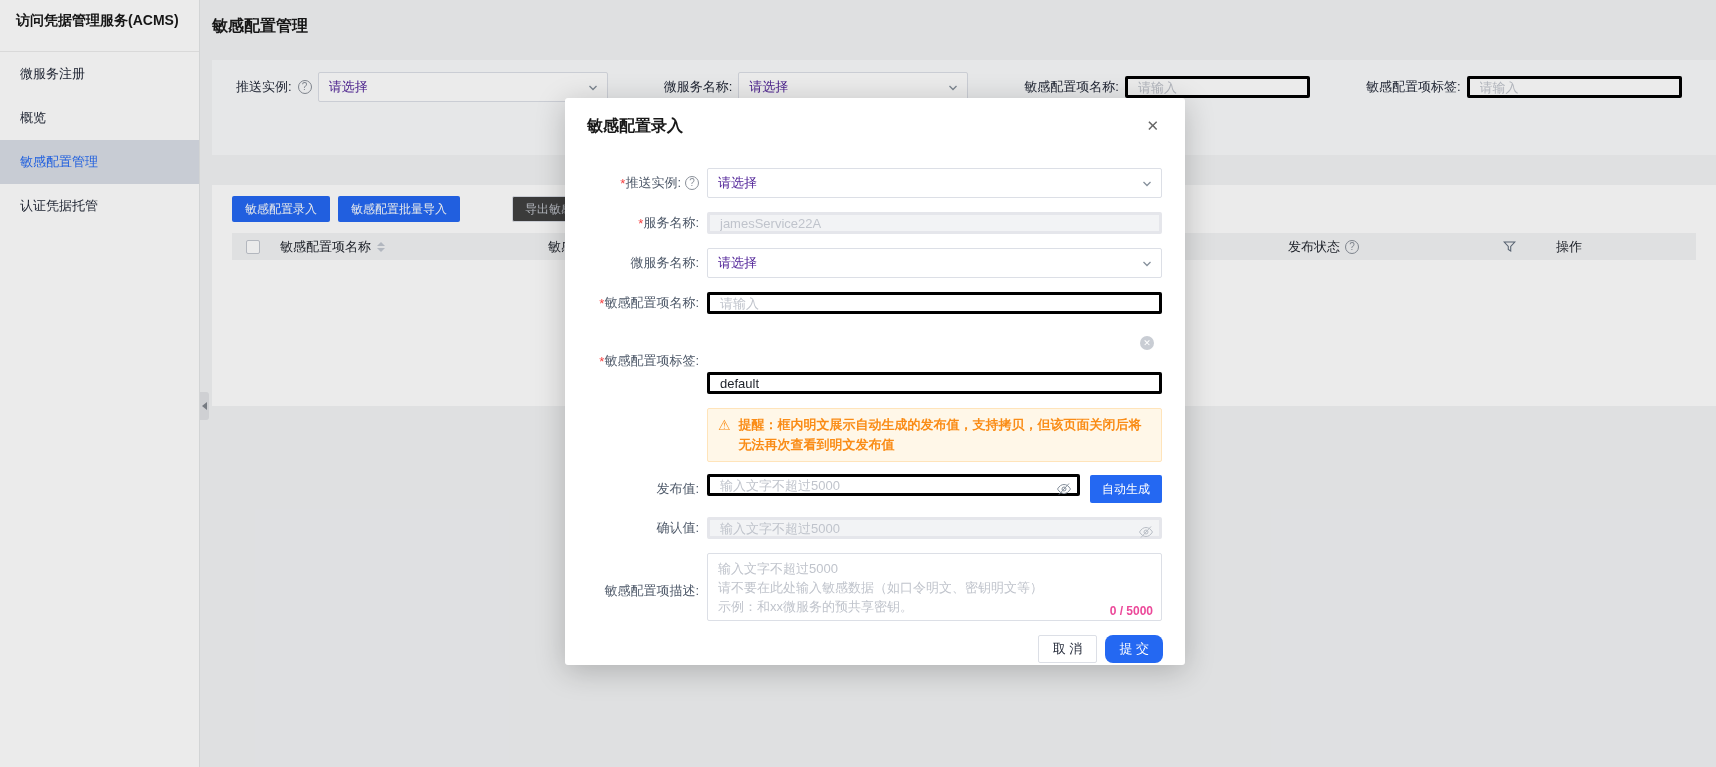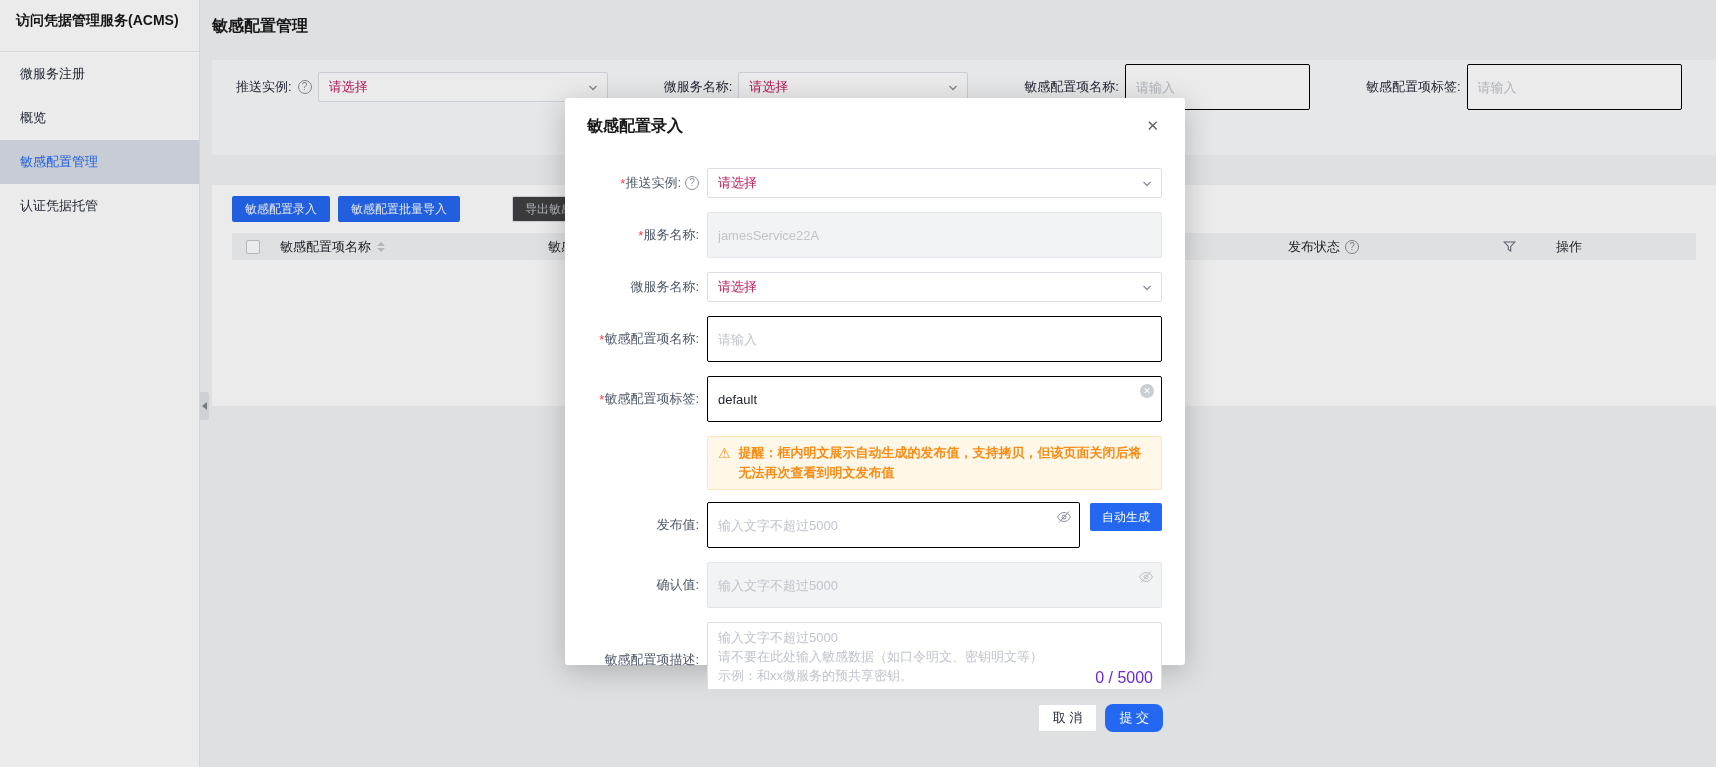--- a/index.html
+++ b/index.html
@@ -32,24 +32,24 @@
   .filter-label { color:#252b3a; margin-right:6px; }
 
   .help { display:inline-block; width:14px; height:14px; border:1px solid #8a9099;
           border-radius:50%; color:#8a9099; font-size:10px; line-height:12px;
           text-align:center; margin-right:6px; flex-shrink:0; }
   .help::before { content:"?"; }
 
   .select { position:relative; height:30px; border:1px solid #dcdfe6; border-radius:2px;
             background:#fff; display:flex; align-items:center; padding:0 26px 0 10px;
             cursor:pointer; }
-  .placeholder { color:#be185d; overflow:hidden; white-space:nowrap;font-family:Liberation Mono, monospace; }
+  .placeholder { color:#4c1d95; overflow:hidden; white-space:nowrap;font-family:Liberation Mono, monospace; }
   .chevron { position:absolute; right:9px; top:10px; }
 
-  input.text { height:46px; border:1px solid #000000; border-radius:2px; padding:0 10px;
+  input.text { height:22px; border:3px solid #000000; border-radius:2px; padding:0 10px;
                font:inherit; font-size:13px; color:#1d2129; background:#fff; outline:none; }
   input.text::placeholder { color:#c0c4cc; }
   .input-disabled { background:#f2f3f5 !important; color:#c0c4cc !important;
                     border-color:#e5e6eb !important; }
 
   .w290{width:290px} .w230{width:230px} .w185{width:185px} .w215{width:215px}
   .full{width:100%}
 
   
   .card { margin-left:12px; margin-top:30px; height:221px; background:#fff;
@@ -128,21 +128,21 @@
              cursor:pointer; font-family:inherit; white-space:nowrap; }
 
   .desc-box { position:relative; width:455px; height:68px; border:1px solid #dcdfe6;
               border-radius:2px; background:#fff; }
   .desc-ph { position:absolute; left:10px; top:5px; right:10px; color:#c0c4cc;
              line-height:19px; font-size:13px; pointer-events:none; white-space:nowrap;
              overflow:hidden; }
   textarea.desc { position:absolute; inset:0; width:100%; height:100%; border:none;
                   background:transparent; resize:none; font:inherit; font-size:13px;
                   padding:5px 10px; outline:none; }
-  .counter { position:absolute; right:8px; bottom:2px; color:#6d28d9; font-size:16px; }
+  .counter { position:absolute; right:8px; bottom:2px; color:#ec4899; font-size:12px;font-weight:bold; }
 
   .modal-foot { display:flex; justify-content:flex-end; gap:8px; padding-right:22px; }
   .btn-cancel { height:28px; padding:0 14px; border:1px solid #dcdfe6; background:#fff;
                 border-radius:2px; color:#252b3a; display:flex; align-items:center;
                 cursor:pointer; font-family:inherit; font-size:13px; }
   .btn-submit { height:28px; padding:0 14px; border:none;
                 background: var(--color-primary, #2468f2); color:#fff; border-radius:8px;
                 display:flex; align-items:center; cursor:pointer; font-family:inherit;
                 font-size:13px; }
 </style>
@@ -297,21 +297,21 @@
         <div class="fcontrol">
           <input class="text full" placeholder="请输入" style="">
         </div>
       </div>
 
       <div class="frow">
         <div class="flabel required">
           <span>敏感配置项标签:</span>
         </div>
         <div class="fcontrol">
-          <input class="text full" style="padding-right: 28px;" value="default">
+          <input class="text full" style="padding-right: 28px; margin-top: 44px;" value="default">
           <span class="clear"></span>
         </div>
       </div>
 
       <div class="warn">
         <span class="warn-icon">⚠</span>
         <span class="warn-text">提醒：框内明文展示自动生成的发布值，支持拷贝，但该页面关闭后将无法再次查看到明文发布值</span>
       </div>
 
       <div class="frow">

